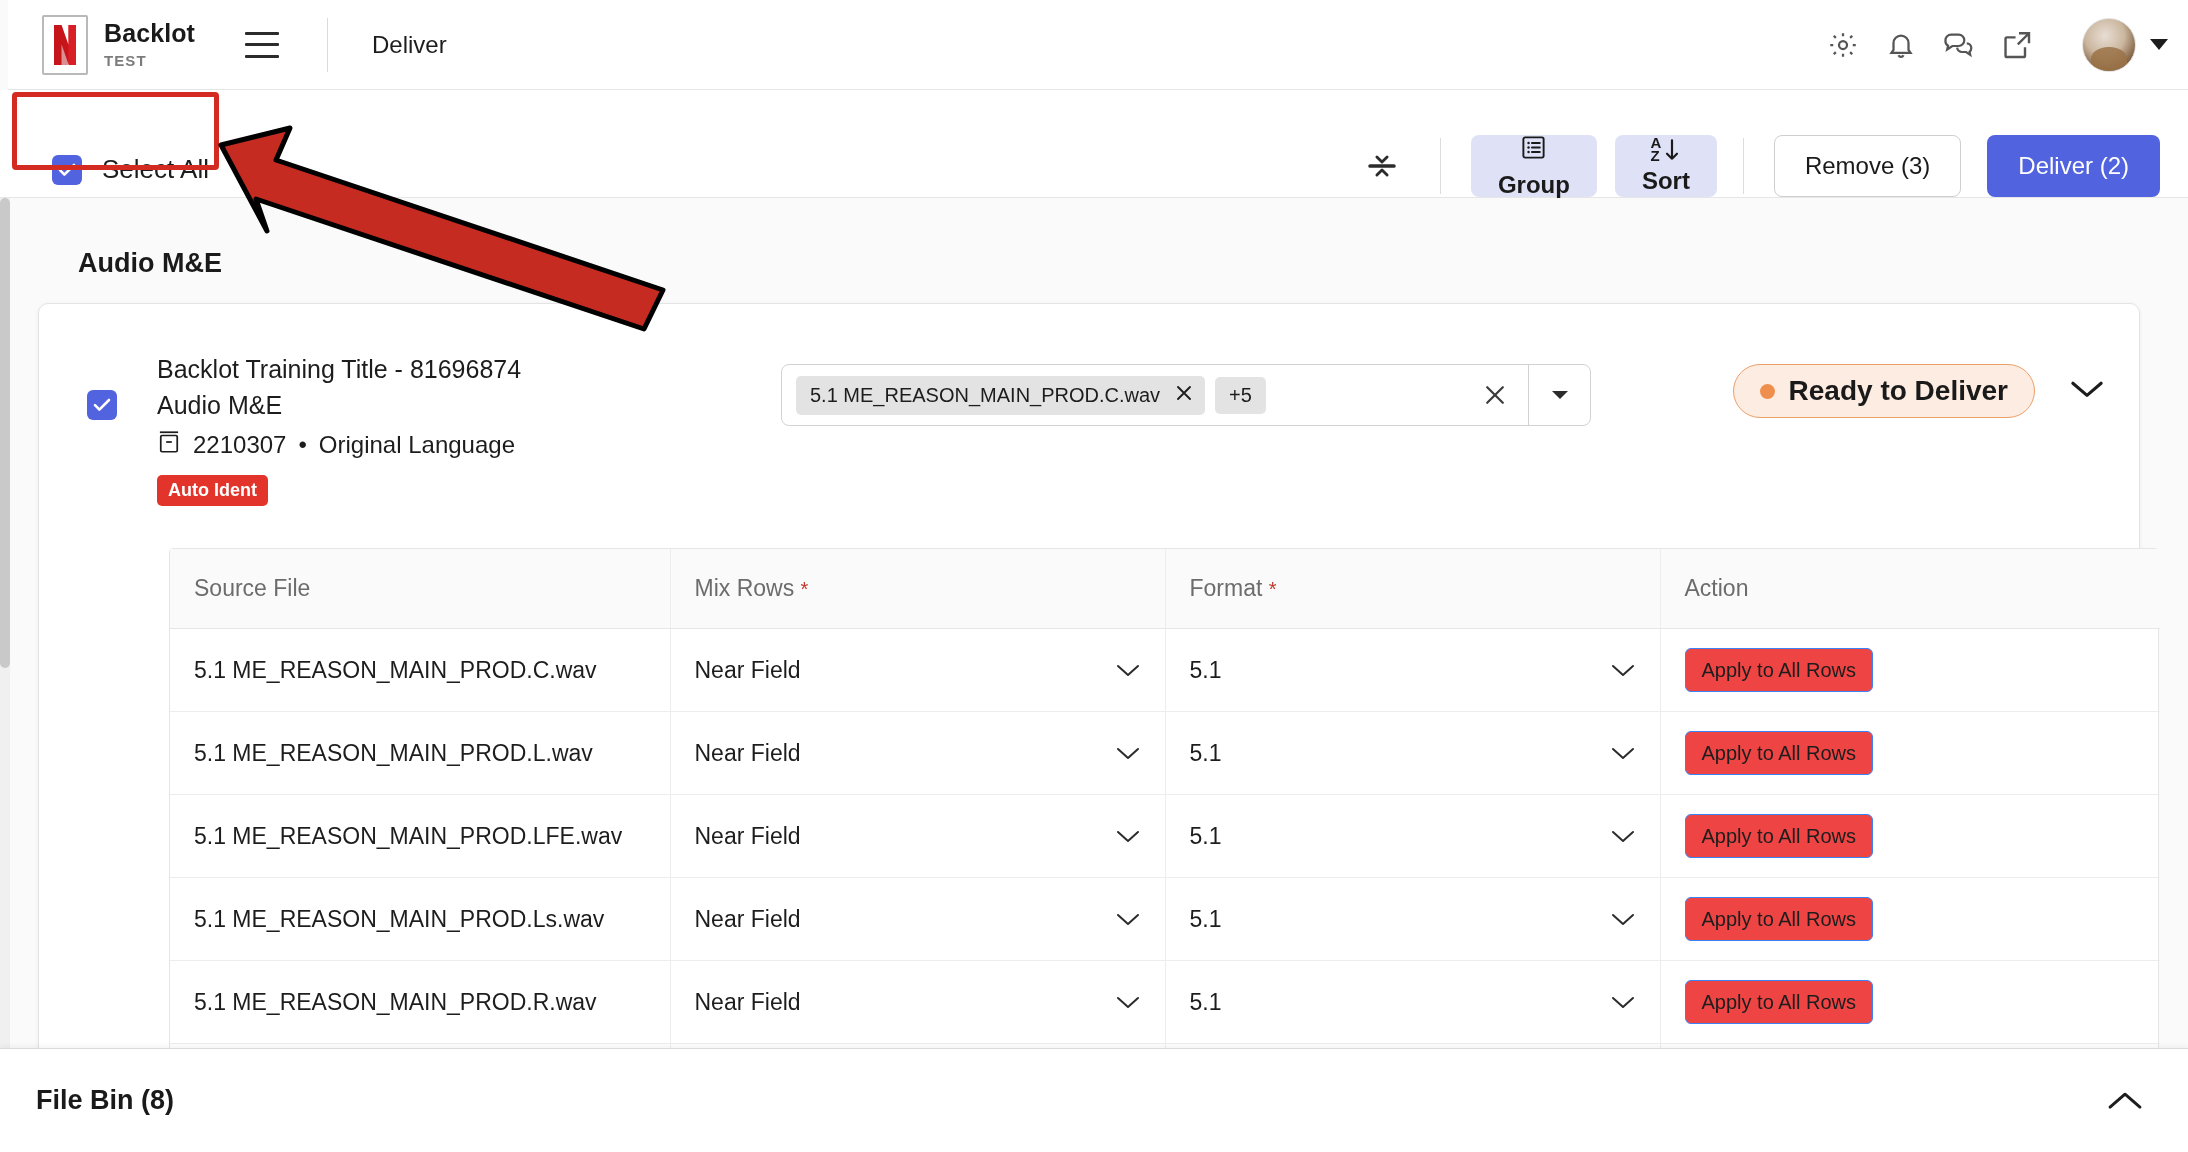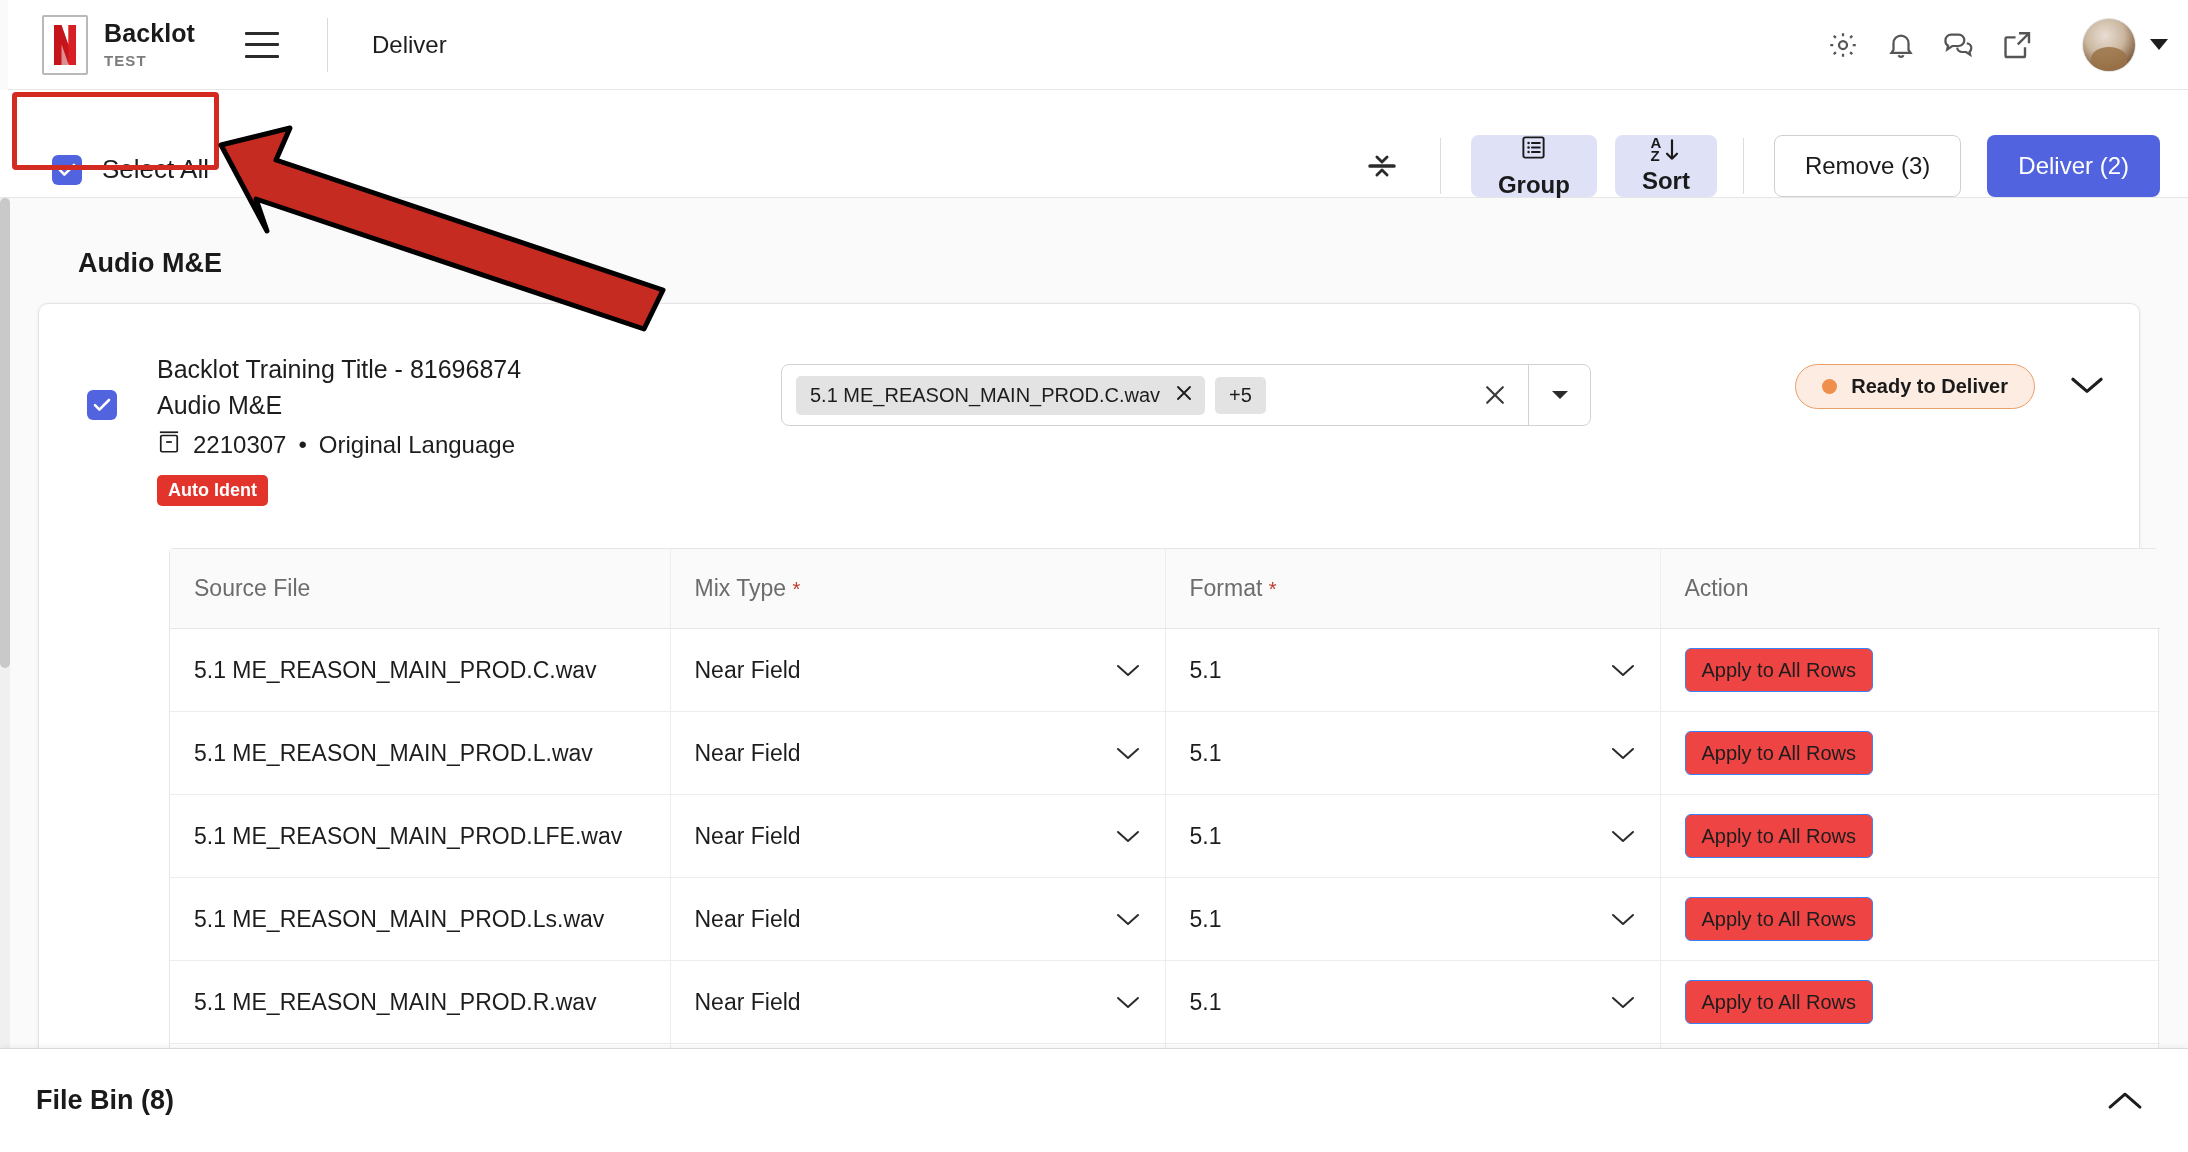--- a/index.html
+++ b/index.html
@@ -107,21 +107,21 @@
     padding: 7px 11px 7px 14px; font-size: 20px; color: #1d1d1d; margin-right: 10px;
   }
   .chip-more { background: #e3e3e3; border-radius: 5px; padding: 7px 14px; font-size: 20px; color: #1d1d1d; }
   .ms-spacer { flex: 1; }
   .ms-clear { padding: 0 20px; cursor: pointer; display:flex; align-items:center; }
   .ms-arrow { width: 62px; height: 60px; border-left: 1px solid #d2d2d2; display: flex; align-items: center; justify-content: center; cursor: pointer; }
 
   .status-wrap { margin-left: auto; display: flex; align-items: center; gap: 34px; padding-top: 26px; }
   .status-pill {
     display: inline-flex; align-items: center; gap: 14px; background: #fdece1; border: 1px solid #eba06a;
-    border-radius: 999px; padding: 10px 26px; font-size: 20px; font-weight: 700; color: #1a1a1a;
+    border-radius: 999px; padding: 10px 26px; font-size: 28px; font-weight: 700; color: #1a1a1a;
   }
   .dot { width: 15px; height: 15px; border-radius: 50%; background: #ef8f4e; flex: none; }
 
   
   .tbl { margin: 42px 0 0 96px; width: 1990px; border: 1px solid #e6e6e6; border-radius: 4px; border-collapse: collapse; background: #fff; }
   table { width: 100%; border-collapse: collapse; table-layout: fixed; }
   thead th {
     background: #fafafa; text-align: left; font-weight: 400; font-size: 23px; color: #6c6c6c;
     padding: 26px 0 26px 24px; border-bottom: 1px solid #e6e6e6; border-right: 1px solid #ededed;
   }
@@ -346,21 +346,21 @@
               <col class="col-mix">
               <col class="col-fmt">
               <col class="col-act">
           </colgroup>
           <thead>
             <tr>
               <th>
                 <span>Source File</span>
               </th>
               <th>
-                <span>Mix Type</span>
+                <span>Mix Rows</span>
                 <span class="req">*</span>
               </th>
               <th>
                 <span>Format</span>
                 <span class="req">*</span>
               </th>
               <th>
                 <span>Action</span>
               </th>
             </tr>

